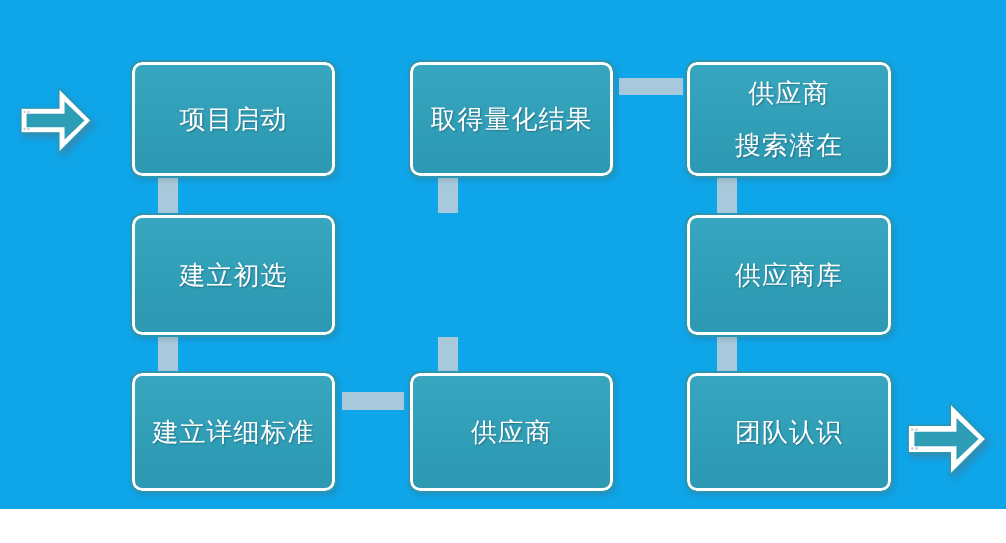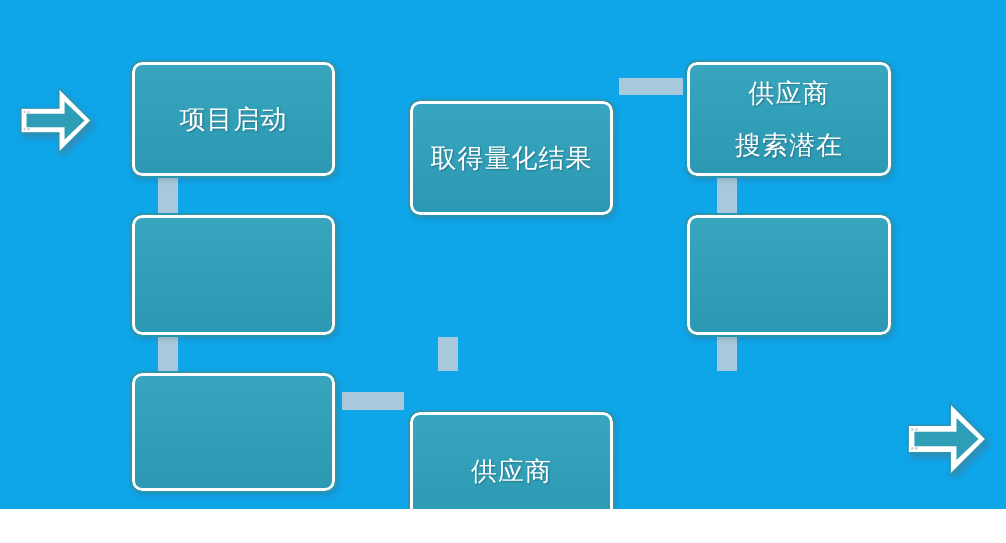--- a/index.html
+++ b/index.html
@@ -44,21 +44,21 @@
     z-index: 1;
   }
   .arrow {
     position: absolute;
     z-index: 3;
     filter: drop-shadow(3px 4px 3px rgba(100, 100, 100, 0.4));
   }
   .arrow svg { display: block; width: 100%; height: 100%; }
   
   .c1 { left: 130px; width: 207px; }
-  .c2 { left: 408px; width: 207px; margin-top: 39px; }
+  .c2 { left: 408px; width: 207px; }
   .c3 { left: 685px; width: 208px; }
   
   .r1 { top: 60px;  height: 118px; }
   .r2 { top: 213px; height: 124px; }
   .r3 { top: 371px; height: 122px; }
 </style>
 </head>
 <body>
 
 <div class="canvas">
@@ -92,31 +92,37 @@
   <div class="conn" style="left:717px; top:178px; width:20px; height:35px;"></div>
   <div class="conn" style="left:717px; top:337px; width:20px; height:34px;"></div>
 
   <div class="conn" style="left:619px; top:78px; width:64px; height:17px;"></div>
   <div class="conn" style="left:342px; top:392px; width:62px; height:18px;"></div>
 
   <div class="flow-box c1 r1">
     <span class="box-line">项目启动</span>
   </div>
   <div class="flow-box c1 r2">
+    <span class="box-line">建立初选</span>
   </div>
   <div class="flow-box c1 r3">
+    <span class="box-line">建立详细标准</span>
   </div>
 
   <div class="flow-box c2 r1">
     <span class="box-line">取得量化结果</span>
   </div>
   <div class="flow-box c2 r3">
     <span class="box-line">供应商</span>
   </div>
 
   <div class="flow-box c3 r1">
     <span class="box-line">供应商</span>
     <span class="box-line">搜索潜在</span>
   </div>
   <div class="flow-box c3 r2">
+    <span class="box-line">供应商库</span>
+  </div>
+  <div class="flow-box c3 r3">
+    <span class="box-line">团队认识</span>
   </div>
 
 </div>
 
 </body></html>

